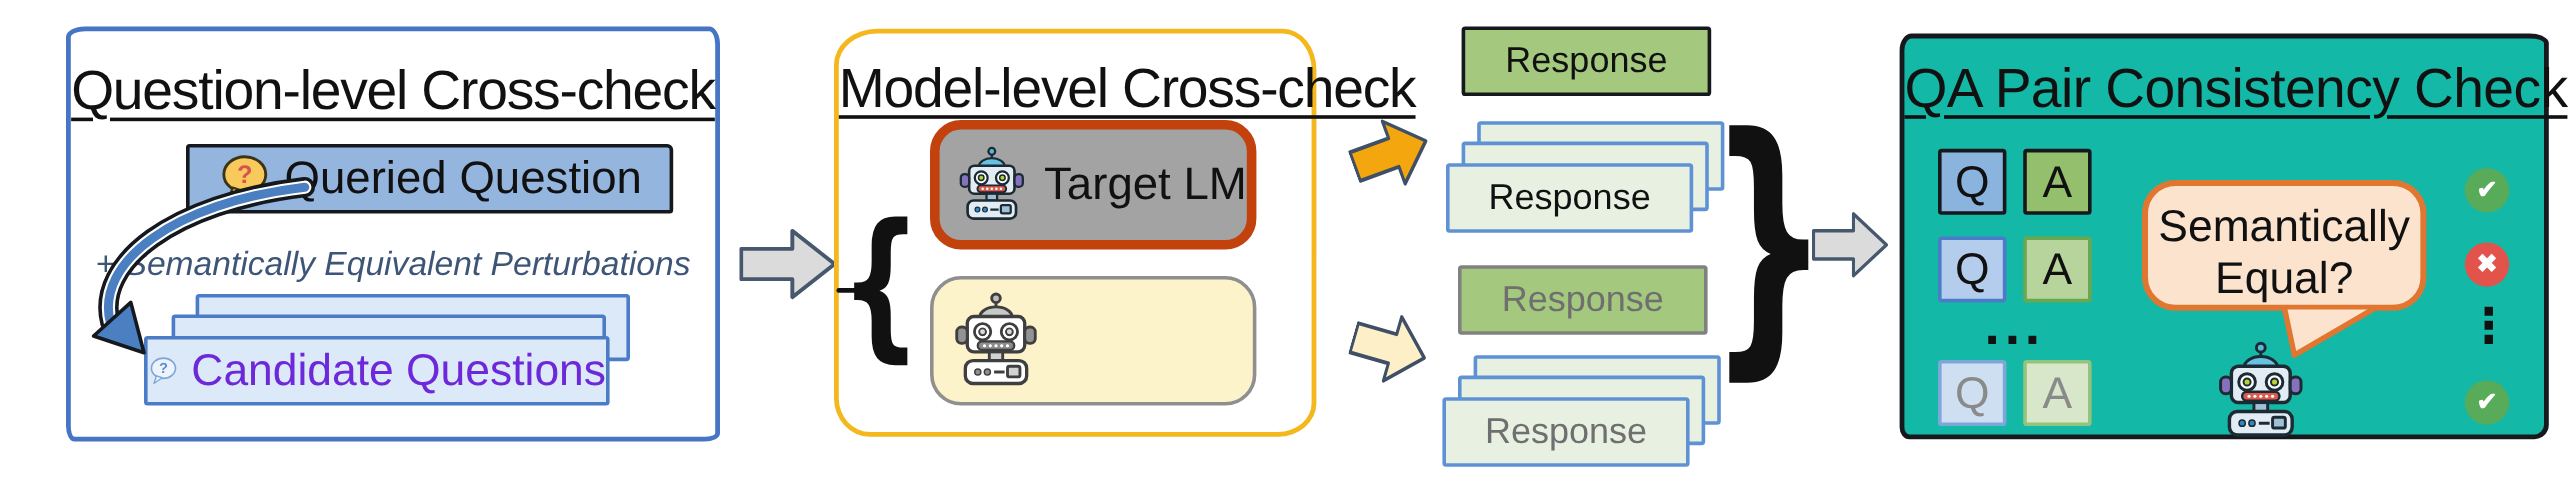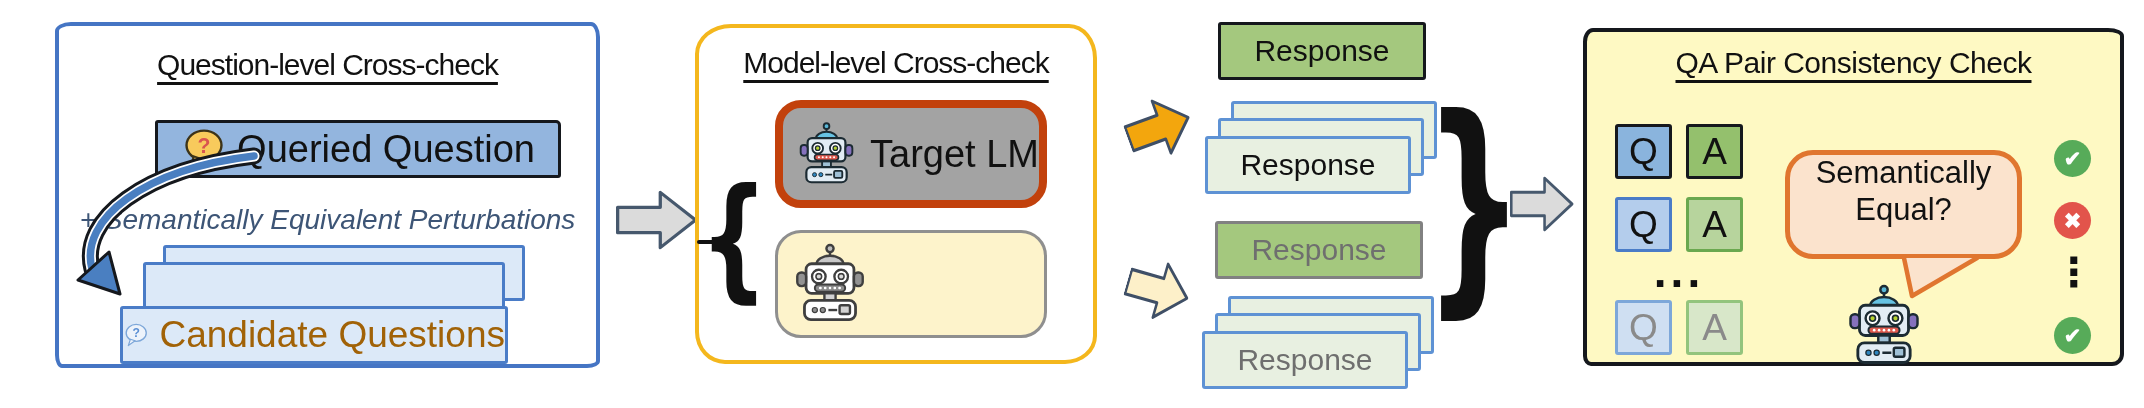--- a/index.html
+++ b/index.html
@@ -5,21 +5,21 @@
   * { box-sizing: border-box; margin: 0; padding: 0; }
   html,body { background:#fff; }
   body { font-family: "Liberation Sans", sans-serif; }
   #canvas { position: relative; width: 2144px; height: 408px; background:#fff; overflow:hidden; }
 
   .abs { position:absolute; }
 
   
   .sec-title {
     position:absolute; left:0; right:0; text-align:center;
-    font-size:30px; letter-spacing:-1px; color:#111;
+    font-size:46px; letter-spacing:-1px; color:#111;
     text-decoration:underline; text-decoration-thickness:3px; text-underline-offset:7px;
     white-space:nowrap;
   }
 
   
   #q-box {
     left:55px; top:22px; width:545px; height:346px; background:#fff;
     border:4px solid #4575c4;
     border-radius: 16px 9px 13px 7px / 9px 15px 7px 13px;
   }
@@ -39,21 +39,21 @@
   }
   .cand-layer {
     position:absolute; width:362px; height:56px;
     background:#dce9f8; border:3px solid #4a7cc7; border-radius:3px;
   }
   #cand-back { left:104px; top:219px; }
   #cand-mid  { left:84px;  top:236px; }
   #cand-front {
     left:61px; top:254px; width:388px; height:58px;
     background:#dce9f8; border:3px solid #4a7cc7; border-radius:3px;
-    font-size:37px; color:#a16207;margin-top:26px;
+    font-size:37px; color:#6d28d9;
   }
 
   
   #m-box {
     left:683px; top:24px; width:402px; height:340px; background:#fff;
     border:4px solid #f4b71d;
     border-radius: 36px 28px 32px 30px / 30px 34px 28px 32px;
     margin-left: 12px;
   }
   #m-box .sec-title { top:18px; }
@@ -92,21 +92,21 @@
   }
   #rs1-back { left:1231px; top:101px; } #rs1-mid { left:1218px; top:118px; }
   #rs1-front { left:1205px; top:136px; width:206px; background:#e8f0e1;
                border:3px solid #5e92d4; border-radius:3px; color:#111; }
   #rs2-back { left:1228px; top:296px; } #rs2-mid { left:1215px; top:313px; }
   #rs2-front { left:1202px; top:331px; width:206px; background:#e8f0e1;
                border:3px solid #5e92d4; border-radius:3px; color:#6f6f6f; }
 
   
   #qa-box {
-    left:1583px; top:28px; width:541px; height:338px; background:#fef9c3;
+    left:1583px; top:28px; width:541px; height:338px; background:#14b8a6;
     border:4px solid #15181d;
     border-radius: 10px 16px 12px 8px / 14px 8px 12px 10px;
   }
   #qa-box .sec-title { top:14px; letter-spacing:-0.5px; }
   .qa-sq {
     position:absolute; width:57px; height:55px;
     display:flex; align-items:center; justify-content:center;
     font-size:37px; border-radius:3px; color:#111;
   }
   .q1 { background:#8ab4dd; border:3px solid #15181d; }
@@ -114,22 +114,22 @@
   .q2 { background:#b4cdec; border:3px solid #4a7cc7; }
   .a2 { background:#b7d49d; border:3px solid #6aa84f; }
   .q3 { background:#cfdff2; border:3px solid #7da7d9; color:#8a8a8a; }
   .a3 { background:#d8e7c9; border:3px solid #93c47d; color:#8a8a8a; }
   #qa-ellipsis { position:absolute; left:28px; top:212px; width:128px; text-align:center;
                  font-size:46px; font-weight:bold; letter-spacing:4px; color:#111; }
 
   #speech-bubble {
     position:absolute; left:198px; top:118px; width:237px; height:109px;
     background:#fbe3cd; border:5px solid #e0762f; border-radius:28px;
-    display:flex; flex-direction:column; align-items:center; justify-content:flex-start;
-    font-size:31px; line-height:1.18; color:#111; white-space:nowrap;
+    display:flex; flex-direction:column; align-items:center; justify-content:flex-end;
+    font-size:37px; line-height:1.18; color:#111; white-space:nowrap;
   }
   #bubble-tail { position:absolute; left:300px; top:224px; width:100px; height:46px; }
 
   .mark {
     position:absolute; left:467px; width:37px; height:37px; border-radius:50%;
     display:flex; align-items:center; justify-content:center;
     color:#fff; font-size:21px; font-weight:bold;
   }
   .mark-check { background:#57ab59; }
   .mark-cross { background:#e2544b; }

